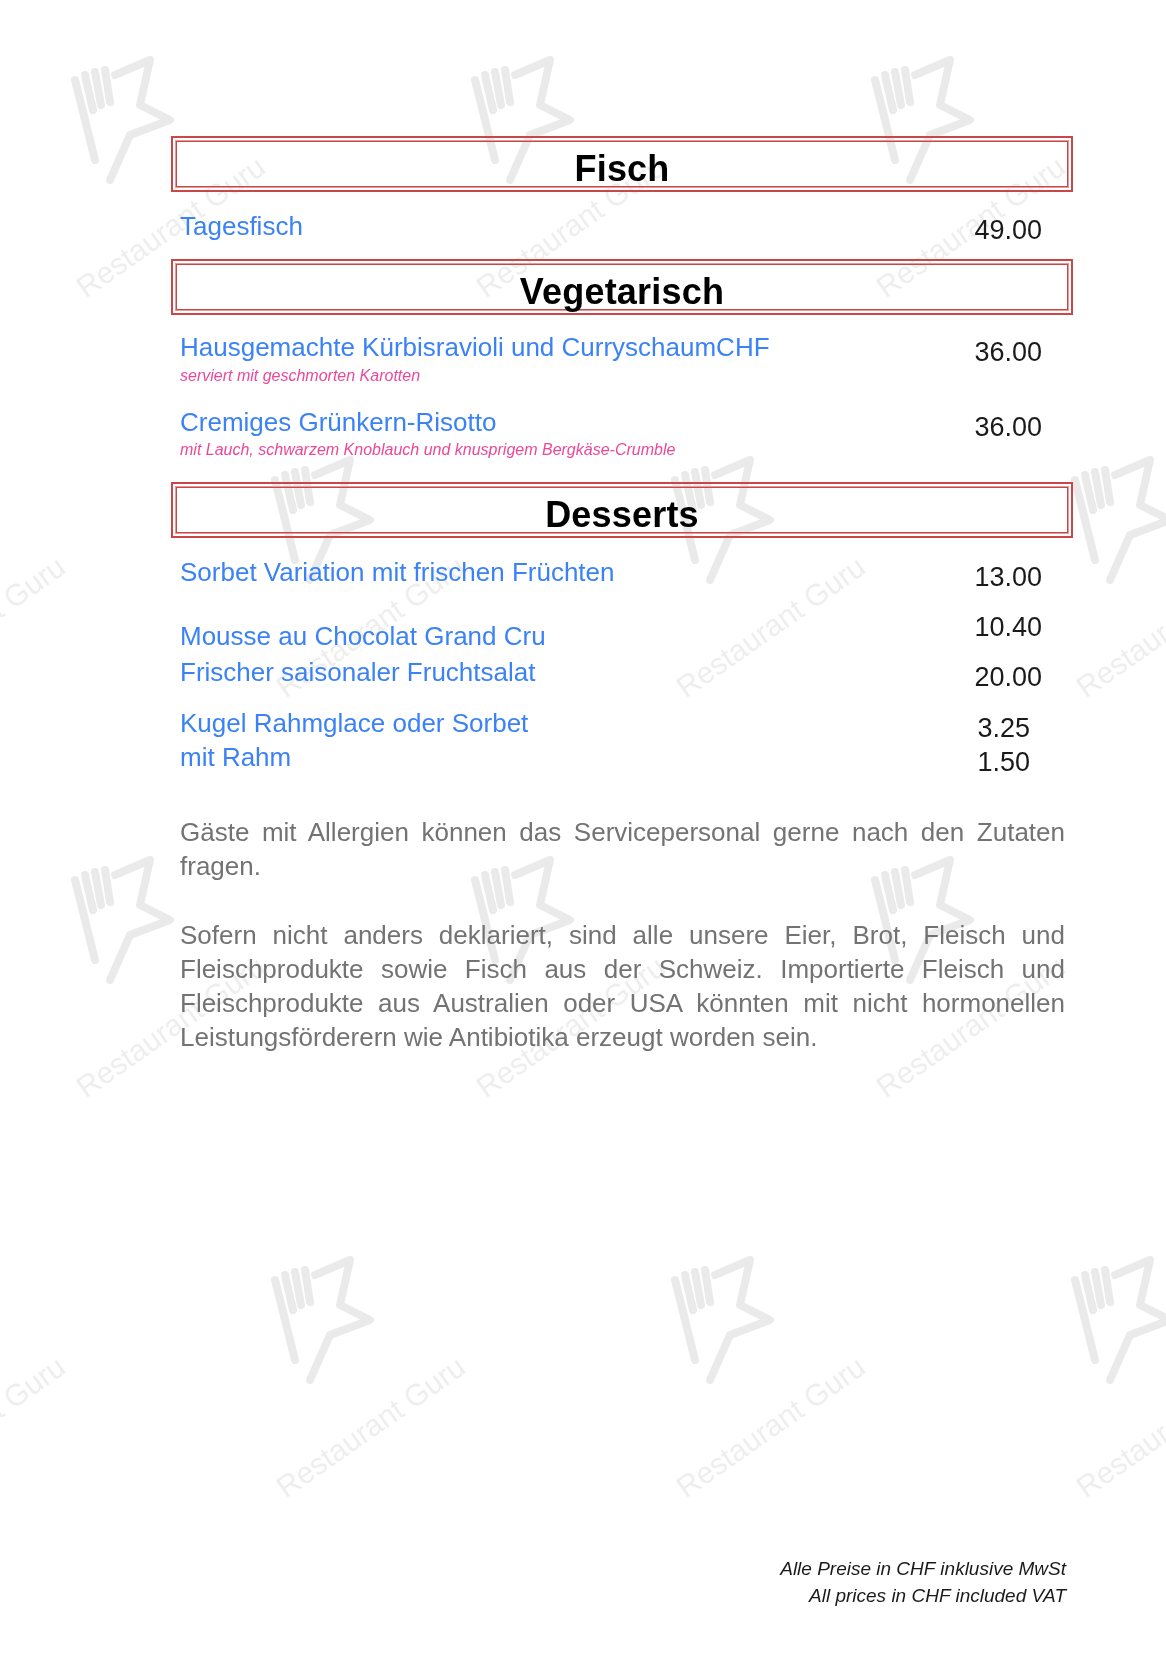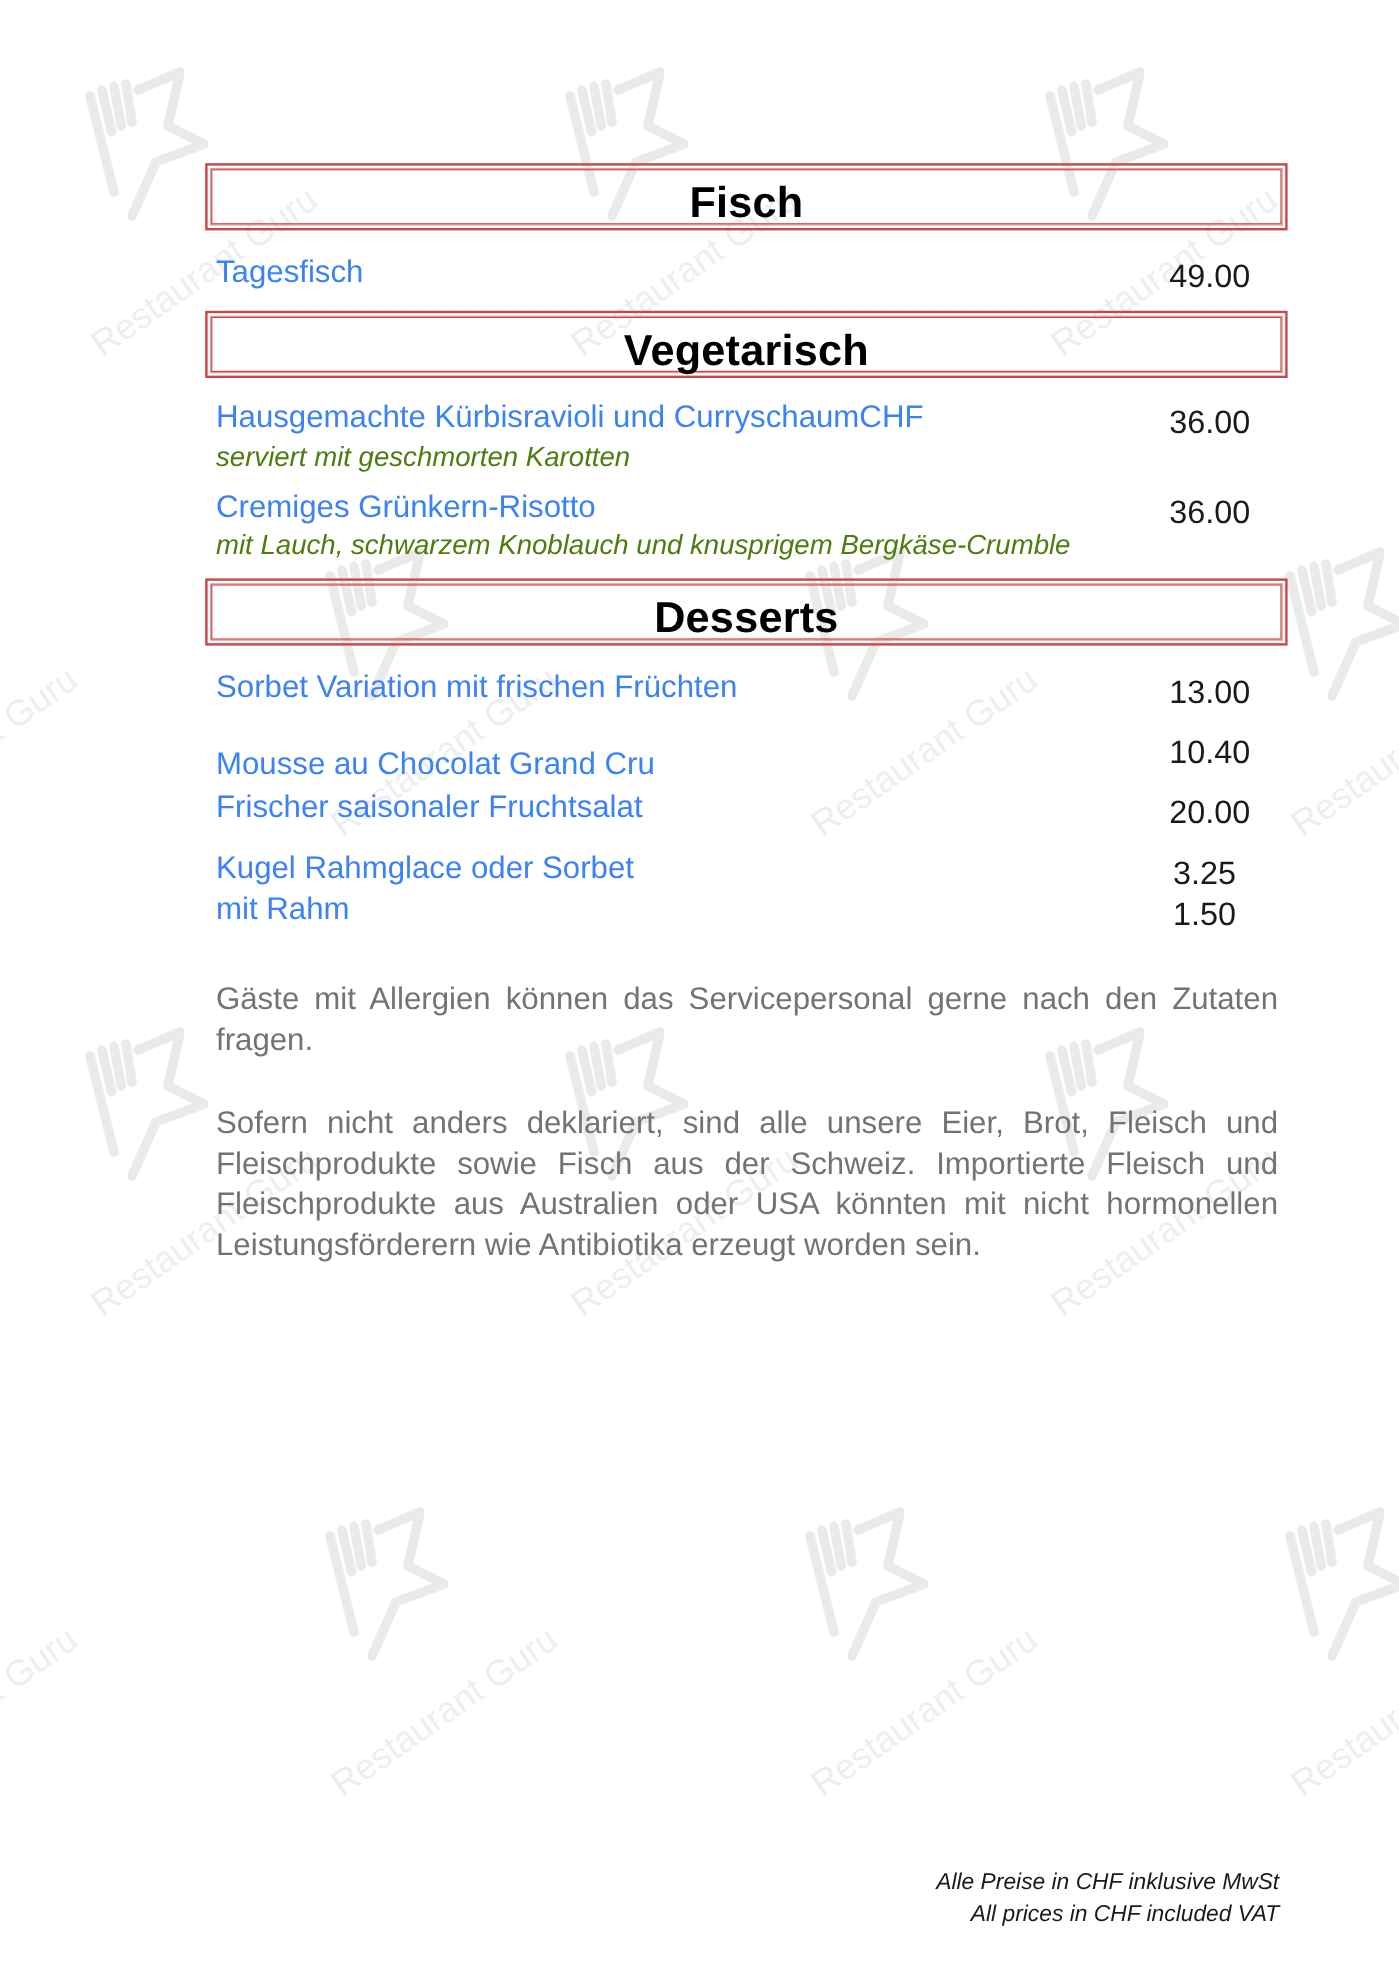--- a/index.html
+++ b/index.html
@@ -16,21 +16,21 @@
     outline: 1px solid #e39a9a; outline-offset: -5px;
     display: flex; align-items: flex-end; justify-content: center;
     background: transparent;
   }
   .section-box::after {
     content: ""; position: absolute; inset: 3px; border: 1px solid #c94747; pointer-events: none;
   }
   .section-title { font-size: 36px; font-weight: bold; letter-spacing: 0.2px; color: #000; position: relative; z-index: 1; }
 
   .item-name { position: absolute; left: 180px; font-size: 26px; color: #3b82f6; white-space: nowrap; }
-  .item-desc { position: absolute; left: 180px; font-size: 23px; font-style: italic; color: #4d7c0f; white-space: nowrap; }
+  .item-desc { position: absolute; left: 180px; font-size: 16px; font-style: italic; color: #ec4899; white-space: nowrap; }
   .item-price { position: absolute; right: 124px; font-size: 27px; color: #1a1a1a; text-align: right; white-space: nowrap; }
   .item-price.narrow { right: 136px; }
 
   .notice { position: absolute; left: 180px; width: 885px; font-size: 26px; line-height: 34px; color: #737373; text-align: justify; }
 
   .footer { position: absolute; right: 100px; text-align: right; font-size: 19px; line-height: 27px; color: #1a1a1a; font-style: italic; }
 </style>
 </head>
 <body>
 

